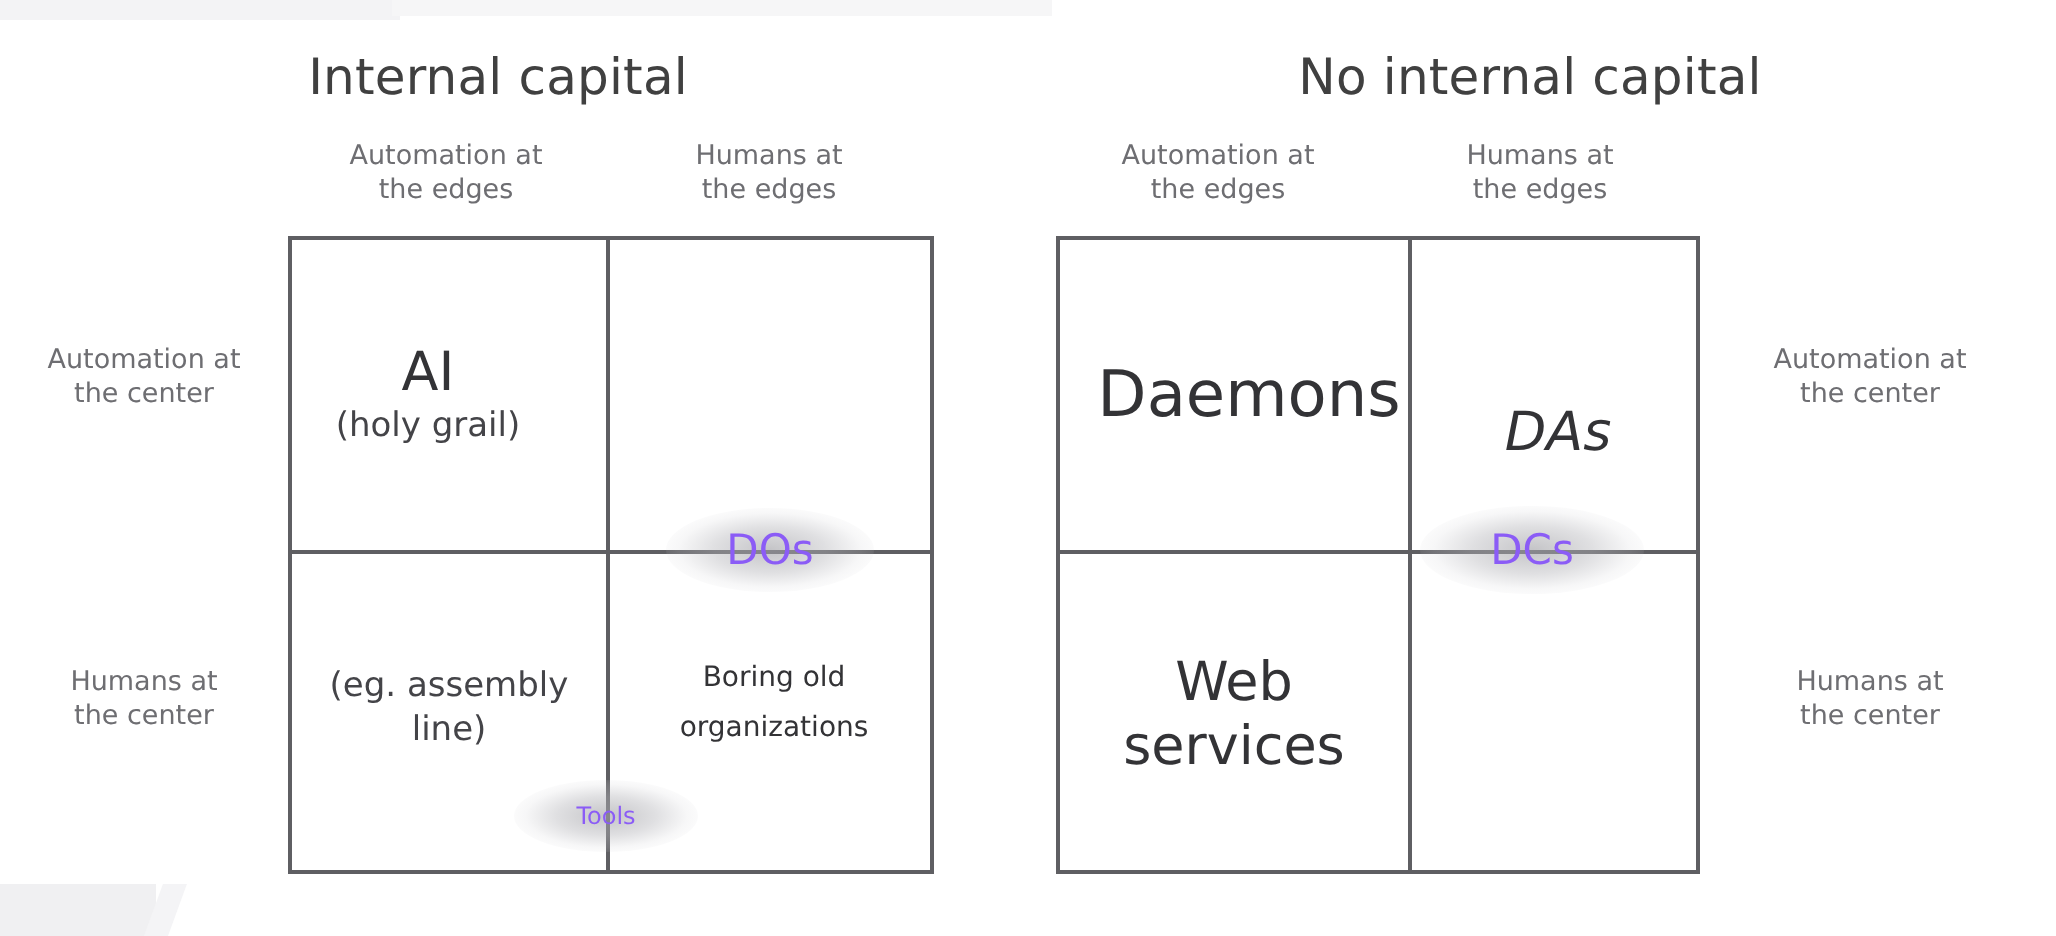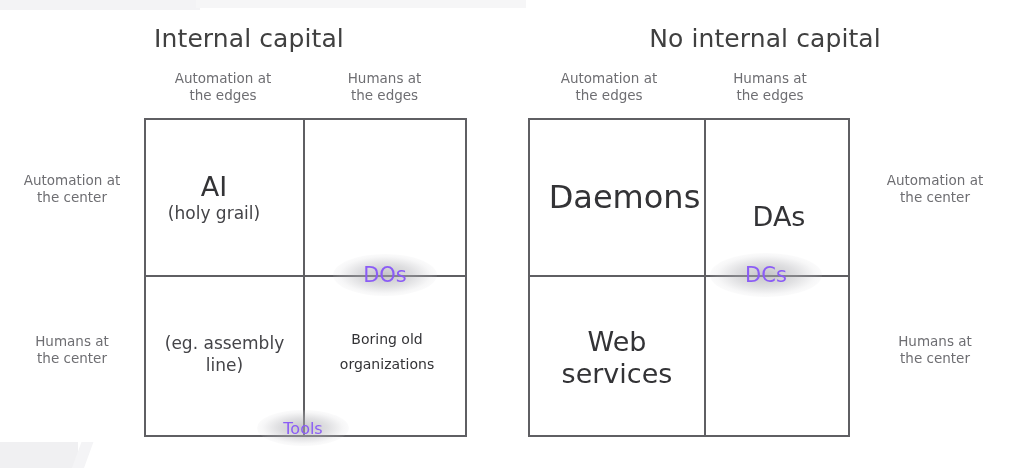--- a/index.html
+++ b/index.html
@@ -206,21 +206,21 @@
 organizations</span>
         </div>
       </div>
     </div>
 
     <div class="glow-label" style="left:338px; top:258px; width:94px; height:34px;">
       <span class="glow-bg" style="width:104px; height:42px;"></span>
       <span class="glow-text">DOs</span>
     </div>
 
-    <div class="glow-label" style="left:258px; top:412px; width:90px; height:32px; font-size:16px;">
+    <div class="glow-label" style="left:258px; top:392px; width:90px; height:32px; font-size:12px;">
       <span class="glow-bg" style="width:92px; height:36px;"></span>
       <span class="glow-text">Tools</span>
     </div>
 
     <div class="side-label" style="left:4px; top:172px; width:136px; white-space:pre-line;">Automation at
 the center</div>
 
     <div class="side-label" style="left:4px; top:333px; width:136px; white-space:pre-line;">Humans at
 the center</div>
   </div>
@@ -240,21 +240,21 @@
 
       <div class="vline" style="left:174px;"></div>
       <div class="hline" style="top:155px;"></div>
 
       <div class="cell" style="left:0px;   top:0px;   width:174px; height:155px;">
         <div class="cell-inner">
           <span class="cell-main" style="font-size:32px; line-height:31px;margin-left:15px;">Daemons</span>
         </div>
       </div>
 
-      <div class="cell" style="left:176px; top:0px;   width:146px; height:193px;">
+      <div class="cell" style="left:176px; top:0px;   width:146px; height:193px;font-style:italic;">
         <div class="cell-inner">
           <span class="cell-main" style="font-size:27px; line-height:31px;">DAs</span>
         </div>
       </div>
 
       <div class="cell" style="left:0px;   top:157px; width:174px; height:162px;">
         <div class="cell-inner">
           <span class="cell-main" style="font-size:27px; line-height:32px; white-space:pre-line;">Web
 services</span>
         </div>

